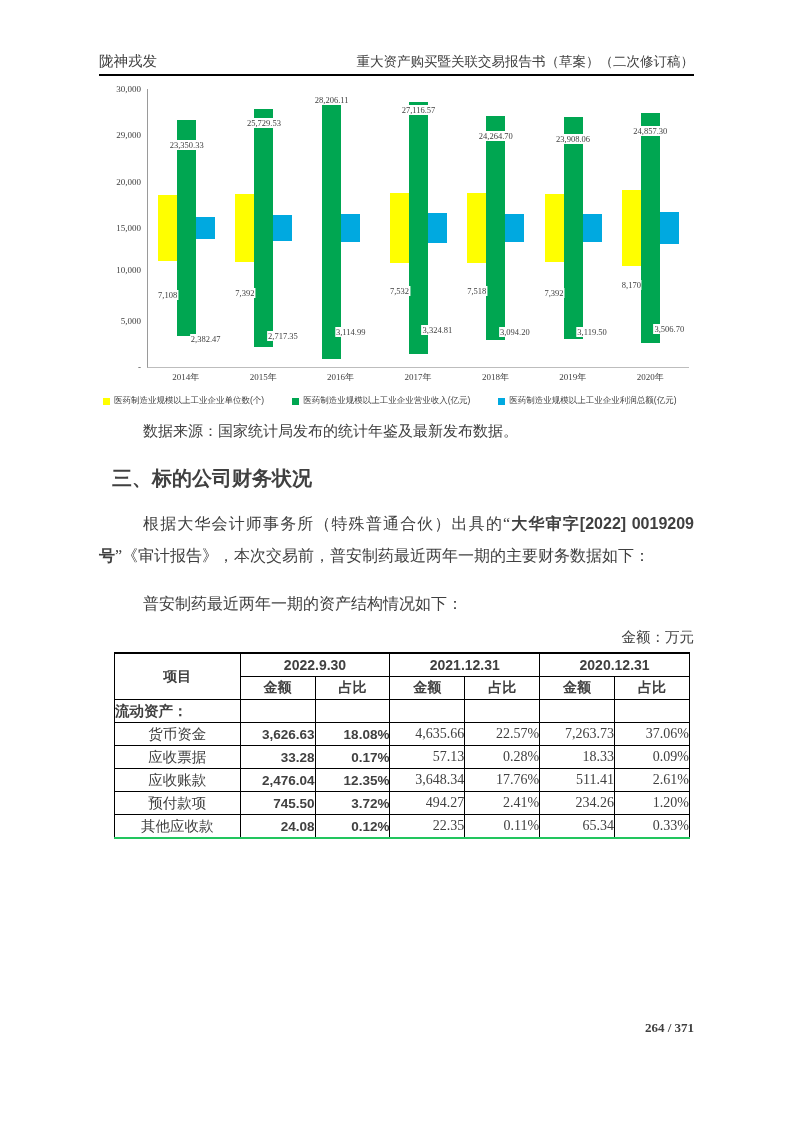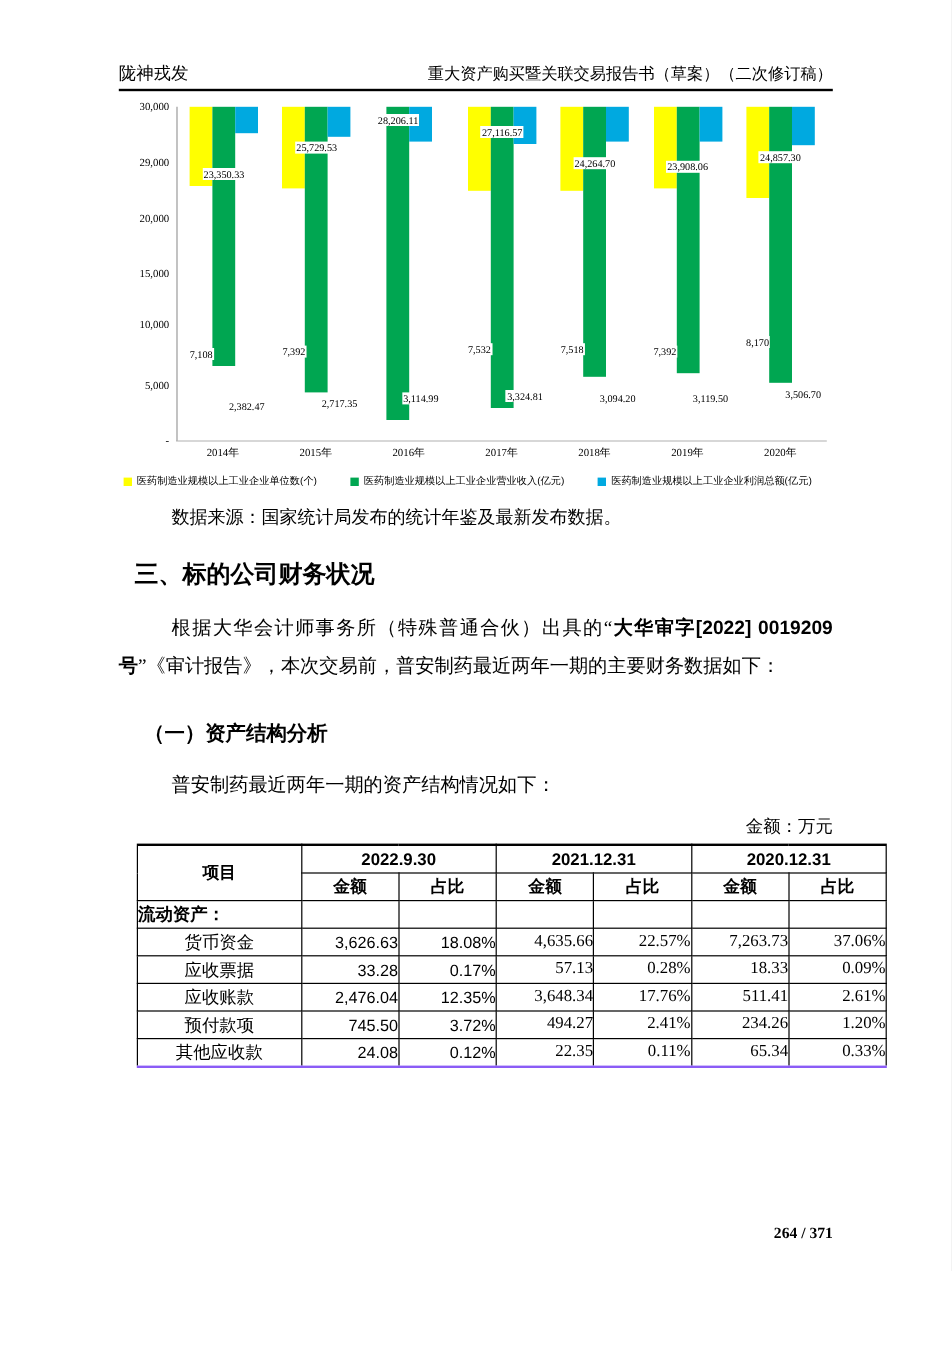--- a/index.html
+++ b/index.html
@@ -1,18 +1,18 @@
 <!DOCTYPE html>
 <html><head>
 <meta charset="utf-8">
 <style>
   html,body { margin:0; padding:0; background:#e8e8e8; }
   .page {
     position:relative; width:793px; height:1122px; margin:0 auto;
-    background:#ffffff; color:#000000;
+    background:#ffffff; color:#404040;
     font-family:"Liberation Serif","DejaVu Serif",serif;
     overflow:hidden;
   }
   .content { padding:0 99px; }
 
   
   .doc-header {
     display:flex; justify-content:space-between; align-items:flex-end;
     padding-top:52px; padding-bottom:3px; border-bottom:2px solid #000;
   }
@@ -24,21 +24,21 @@
   .chart-area {
     position:relative; height:278px; margin-left:44px;
     border-left:1px solid #9a9a9a; border-bottom:1px solid #bdbdbd;
     display:flex;
   }
   .ytick {
     position:absolute; right:calc(100% + 7px); font-size:9px;
     white-space:nowrap; line-height:10px;
   }
   .bar-group { flex:1; display:flex; align-items:flex-end; justify-content:center; height:100%; }
-  .bar-wrap  { position:relative; width:19px; height:100%; display:flex; align-items:flex-start; }
+  .bar-wrap  { position:relative; width:19px; height:100%; display:flex; align-items:center; }
   .bar       { width:100%; }
   .bar-label {
     position:absolute; left:50%; transform:translateX(-50%);
     background:#fff; font-size:8.5px; line-height:10px; white-space:nowrap;
     z-index:2; padding:0 1px;
   }
   .x-axis  { display:flex; margin-left:44px; }
   .x-label { flex:1; text-align:center; font-size:9px; padding-top:3px; }
   .chart-legend {
     display:flex; justify-content:flex-start; align-items:center; gap:28px;
@@ -57,37 +57,37 @@
     font-size:20px; font-weight:bold;
   }
   h3.subsec-heading {
     margin:28px 0 0 21px; font-family:"Liberation Sans","DejaVu Sans",sans-serif;
     font-size:17px; font-weight:bold;
   }
   .unit-note { margin-top:8px; text-align:right; font-size:14.5px; }
 
   
   table.fin {
-    width:625px; margin:5px 0 0 15px; border-collapse:collapse;
-    border-top:2.5px solid #000; border-bottom:2px solid #8b5cf6;
+    width:576px; margin:5px 0 0 15px; border-collapse:collapse;
+    border-top:2.5px solid #000; border-bottom:2px solid #22c55e;
   }
   table.fin th, table.fin td { border:1px solid #000; height:22px; padding:0; }
   table.fin th {
     font-family:"Liberation Sans","DejaVu Sans",sans-serif;
     font-weight:bold; font-size:14px; text-align:center;
   }
   td.item-cell    { text-align:center; font-size:14.5px; }
   td.section-cell {
     text-align:left; padding-left:4px; font-size:14.5px; font-weight:bold;
     font-family:"Liberation Sans","DejaVu Sans",sans-serif;
   }
   td.num { text-align:right; padding-right:7px; font-size:14px; }
   td.num.b22 {
     font-family:"Liberation Sans","DejaVu Sans",sans-serif;
-    font-weight:normal; font-size:13.5px;
+    font-weight:bold; font-size:13.5px;
   }
 
   .page-footer {
     position:absolute; top:1020px; right:99px;
     font-weight:bold; font-size:13px;
   }
 </style>
 </head>
 <body>
 
@@ -228,21 +228,20 @@
         </div>
     </div>
 
     <div class="source-note">数据来源：国家统计局发布的统计年鉴及最新发布数据。</div>
 
 
     <h2 class="sec-heading">三、标的公司财务状况</h2>
 
     <p class="para"><span>根据大华会计师事务所（特殊普通合伙）出具的“</span><span class="bold-inline">大华审字[2022] 0019209 号</span><span>”《审计报告》，本次交易前，普安制药最近两年一期的主要财务数据如下：</span></p>
 
-    <h3 class="subsec-heading">（一）资产结构分析</h3>
 
     <p class="para">普安制药最近两年一期的资产结构情况如下：</p>
 
     <div class="unit-note">金额：万元</div>
 
     <table class="fin">
       <colgroup>
         <col style="width:126px">
         <col style="width:75px">
           <col style="width:75px">

